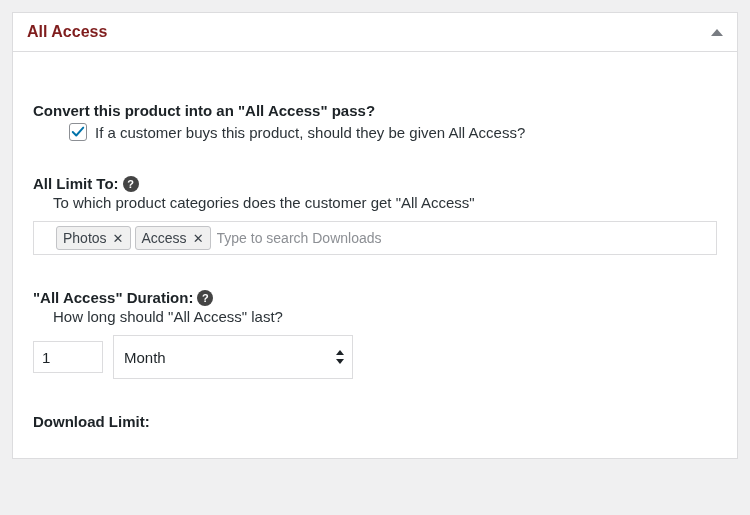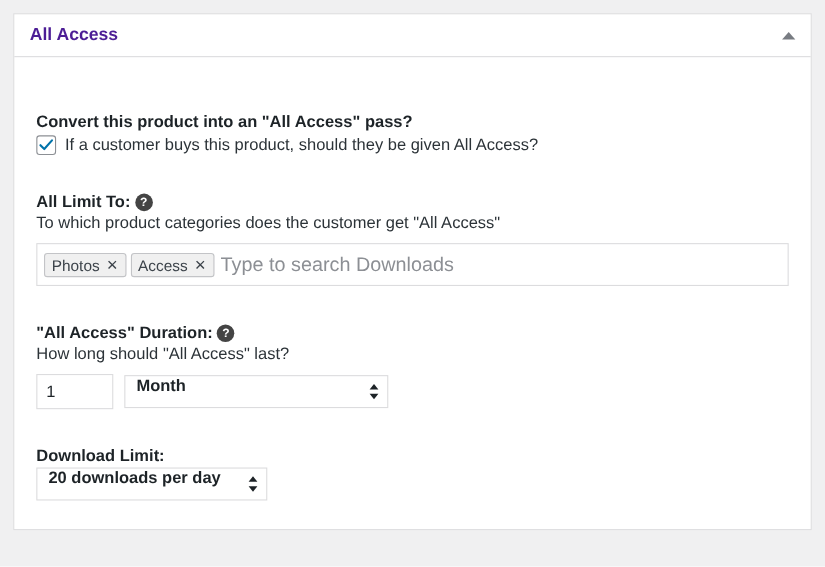--- a/index.html
+++ b/index.html
@@ -22,21 +22,21 @@
     justify-content: space-between;
     align-items: center;
     padding: 10px 14px;
     border-bottom: 1px solid #dcdcde;
     cursor: pointer;
   }
   .panel-header h2 {
     margin: 0;
     font-size: 16px;
     font-weight: 700;
-    color: #4c1d95;
+    color: #7f1d1d;
   }
   .panel-header .tri {
     width: 0;
     height: 0;
     border-left: 6px solid transparent;
     border-right: 6px solid transparent;
     border-bottom: 7px solid #787c82;
   }
   .panel-body {
     padding: 22px 20px 20px 20px;
@@ -51,25 +51,28 @@
     margin-bottom: 2px;
     display: flex;
     align-items: center;
     gap: 4px;
     margin-top: 28px;
   }
   .sec-desc {
     font-size: 15px;
     color: #2c3338;
     margin-bottom: 10px;
+    margin-left: 20px;
   }
   .cb-row {
     display: flex;
+    align-items: center;
     gap: 8px;
     margin-top: 4px;
+    margin-left: 36px;
   }
   .cb {
     width: 18px;
     height: 18px;
     border: 1px solid #8c8f94;
     border-radius: 3px;
     display: inline-flex;
     align-items: center;
     justify-content: center;
     line-height: 1;
@@ -86,24 +89,23 @@
     color: #fff;
     align-items: center;
     justify-content: center;
     font-size: 11px;
     font-weight: 700;
     cursor: help;
   }
   .tagbox {
     border: 1px solid #dcdcde;
     background: #fff;
-    padding: 4px 6px;
+    padding: 4px 22px;
     display: flex;
     flex-wrap: wrap;
-    align-items: center;
     gap: 4px;
     width: 100%;
   }
   .tag {
     background: #f0f0f0;
     border: 1px solid #c3c4c7;
     border-radius: 3px;
     padding: 2px 6px;
     font-size: 14px;
     color: #3c434a;
@@ -116,48 +118,48 @@
     color: #3c434a;
     cursor: pointer;
     font-size: 13px;
     line-height: 1;
   }
   .tag-input {
     border: none;
     outline: none;
     flex: 1;
     min-width: 200px;
-    font-size: 18px;
+    font-size: 14px;
     color: #8c8f94;
     padding: 4px 0 4px 2px;
     background: transparent;
   }
   .tag-input::placeholder { color: #8c8f94; }
   .row { display: flex; gap: 10px; align-items: center; }
   .num-input {
     width: 70px;
     height: 32px;
     border: 1px solid #dcdcde;
     padding: 0 8px;
     font-size: 15px;
     color: #1d2327;
     background: #fff;
   }
   .sel {
     position: relative;
     border: 1px solid #dcdcde;
     background: #fff;
-    height: 30px;
-    display: flex;
+    height: 44px;
+    display: flex;
+    align-items: center;
     padding: 0 28px 0 10px;
     font-size: 15px;
     color: #1d2327;
     cursor: pointer;
     min-width: 210px;
-    font-weight: bold;
   }
   .sel .spin {
     position: absolute;
     right: 8px;
     top: 50%;
     transform: translateY(-50%);
     width: 8px;
     height: 14px;
   }
   .sel .spin::before,
@@ -228,21 +230,17 @@
         <div class="sel wider">
           <span>Month</span>
           <span class="spin"></span>
         </div>
       </div>
     </div>
 
     <div class="section" style="margin-bottom:6px">
       <div class="sec-label">Download Limit:</div>
       <div class="row">
-        <div class="sel small">
-          <span>20 downloads per day</span>
-          <span class="spin"></span>
-        </div>
       </div>
     </div>
 
   </div>
 </div>
 
 </body></html>

